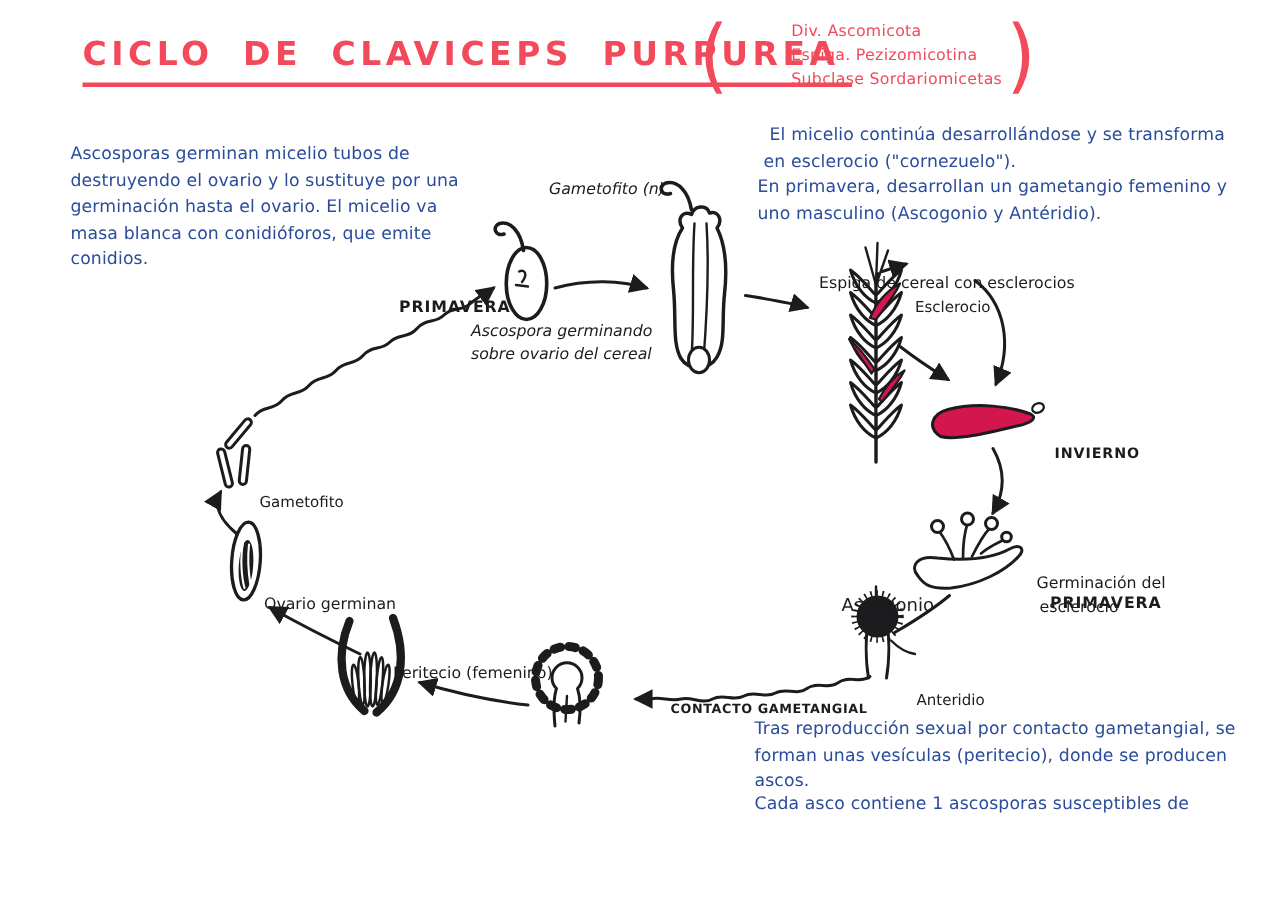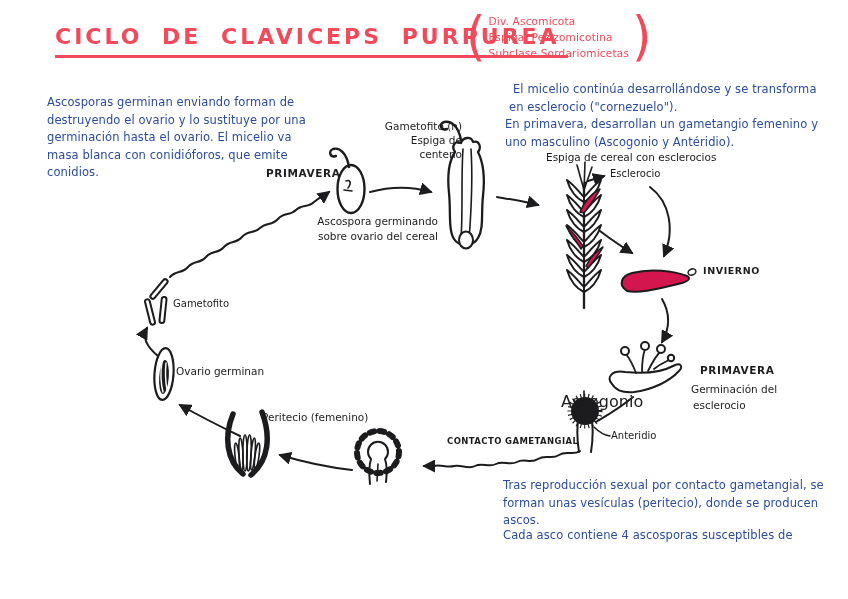--- a/index.html
+++ b/index.html
@@ -9,26 +9,26 @@
   html,body{background:#ffffff;}
   .canvas{position:relative;width:848px;height:599px;background:#fff;overflow:hidden;
           font-family:"DejaVu Sans",sans-serif;color:var(--ink);padding-left:12px;}
   .abs{position:absolute;}
   
   .title-main{font-weight:bold;font-size:22px;letter-spacing:3px;word-spacing:9px;
               color:var(--red);border-bottom:3.5px solid var(--red);padding:0 8px 6px 0;
               white-space:nowrap;}
   .taxonomy{display:flex;align-items:center;color:var(--red);}
   .paren{font-size:50px;line-height:54px;font-weight:normal;transform:scaleY(1.08);}
-  .tax-lines{font-size:10.5px;line-height:16px;padding:0 3px;letter-spacing:.2px;}
+  .tax-lines{font-size:10.5px;line-height:16px;padding:0 3px;letter-spacing:.2px;margin-left:39px;}
   
   .note{font-size:11.5px;line-height:17.5px;color:var(--blue);letter-spacing:.1px;}
   .caption{font-size:10.5px;line-height:14px;color:var(--ink);}
-  .caption.center{text-align:right;}
-  .lbl{font-size:10.5px;color:var(--ink);white-space:nowrap;}
+  .caption.center{text-align:left;font-style:italic;}
+  .lbl{font-size:10.5px;color:var(--ink);white-space:nowrap;margin-top:32px;}
   .lbl.caps{font-weight:bold;letter-spacing:.6px;font-size:10.5px;}
   .lbl.small-caps{font-weight:bold;font-size:8.5px;letter-spacing:.4px;}
   
   .s{stroke:var(--ink);fill:none;stroke-width:2;stroke-linecap:round;stroke-linejoin:round;}
   .sf{stroke:var(--ink);fill:#fff;stroke-width:2;stroke-linecap:round;stroke-linejoin:round;}
   .thick{stroke:var(--ink);fill:none;stroke-width:5.5;stroke-linecap:round;}
   .thin{stroke:var(--ink);fill:none;stroke-width:1.6;stroke-linecap:round;}
   .arr path{stroke:var(--ink);fill:none;stroke-width:2;stroke-linecap:round;}
   .mk{fill:var(--ink);}
   .dot{fill:var(--ink);stroke:none;}
@@ -166,67 +166,66 @@
     <span class="paren">(</span>
     <div class="tax-lines">
       <div>Div. Ascomicota</div>
       <div>Espiga. Pezizomicotina</div>
       <div>Subclase Sordariomicetas</div>
     </div>
     <span class="paren">)</span>
   </div>
 
   <div class="abs note" style="left:47px;top:94px">
-    <div>Ascosporas germinan enviando forman de</div>
+    <div>Ascosporas germinan micelio tubos de</div>
     <div>destruyendo el ovario y lo sustituye por una</div>
     <div>germinación hasta el ovario. El micelio va</div>
     <div>masa blanca con conidióforos, que emite</div>
     <div>conidios.</div>
   </div>
 
   <div class="abs note" style="left:505px;top:81px">
     <div style="padding-left:8px">El micelio continúa desarrollándose y se transforma</div>
     <div style="padding-left:4px">en esclerocio ("cornezuelo").</div>
     <div>En primavera, desarrollan un gametangio femenino y</div>
     <div>uno masculino (Ascogonio y Antéridio).</div>
   </div>
 
   <div class="abs note" style="left:503px;top:477px">
     <div>Tras reproducción sexual por contacto gametangial, se</div>
     <div>forman unas vesículas (peritecio), donde se producen ascos.</div>
   </div>
   <div class="abs note" style="left:503px;top:527px">
-    <div>Cada asco contiene 4 ascosporas susceptibles de</div>
+    <div>Cada asco contiene 1 ascosporas susceptibles de</div>
   </div>
 
   <div class="abs lbl caps" style="left:266px;top:167px">PRIMAVERA</div>
 
   <div class="abs caption center" style="left:366px;top:119px;width:96px">
     <div>Gametofito (n)</div>
-    <div>Espiga de centeno</div>
   </div>
 
   <div class="abs caption center" style="left:314px;top:214px;width:124px;line-height:15px">
     <div>Ascospora germinando</div>
     <div>sobre ovario del cereal</div>
   </div>
 
   <div class="abs lbl" style="left:546px;top:151px">Espiga de cereal con esclerocios</div>
 
   <div class="abs lbl" style="left:610px;top:168px;font-size:10px">Esclerocio</div>
 
   <div class="abs lbl caps" style="left:703px;top:265px;font-size:9.5px">INVIERNO</div>
 
   <div class="abs lbl caps" style="left:700px;top:364px">PRIMAVERA</div>
   <div class="abs caption" style="left:691px;top:381px;line-height:16px">
     <div>Germinación del</div>
     <div style="padding-left:2px">esclerocio</div>
   </div>
 
-  <div class="abs lbl" style="left:561px;top:392px;font-size:16px">Ascogonio</div>
+  <div class="abs lbl" style="left:561px;top:364px;font-size:12px">Ascogonio</div>
   <div class="abs lbl" style="left:611px;top:430px;font-size:10px">Anteridio</div>
 
   <div class="abs lbl small-caps" style="left:447px;top:436px">CONTACTO GAMETANGIAL</div>
 
   <div class="abs lbl" style="left:262px;top:411px">Peritecio (femenino)</div>
 
   <div class="abs lbl" style="left:176px;top:365px">Ovario germinan</div>
 
   <div class="abs lbl" style="left:173px;top:298px;font-size:10px">Gametofito</div>
 

